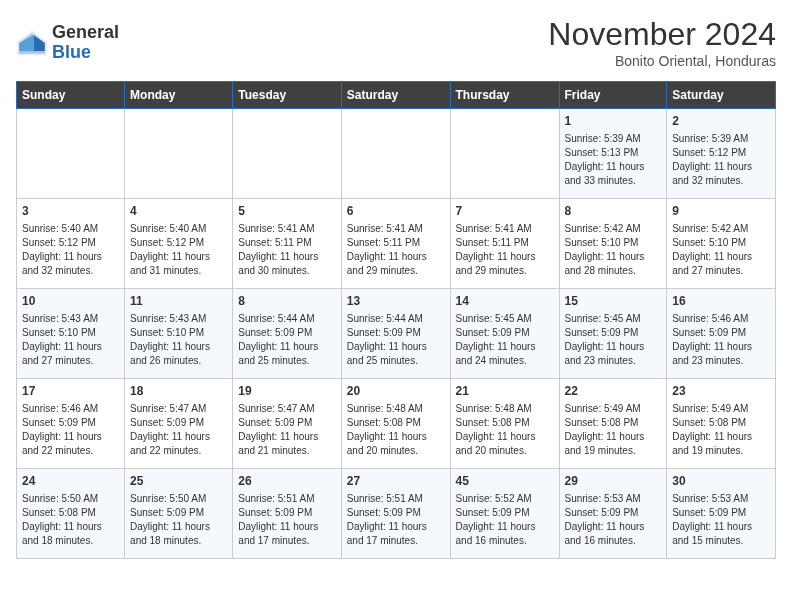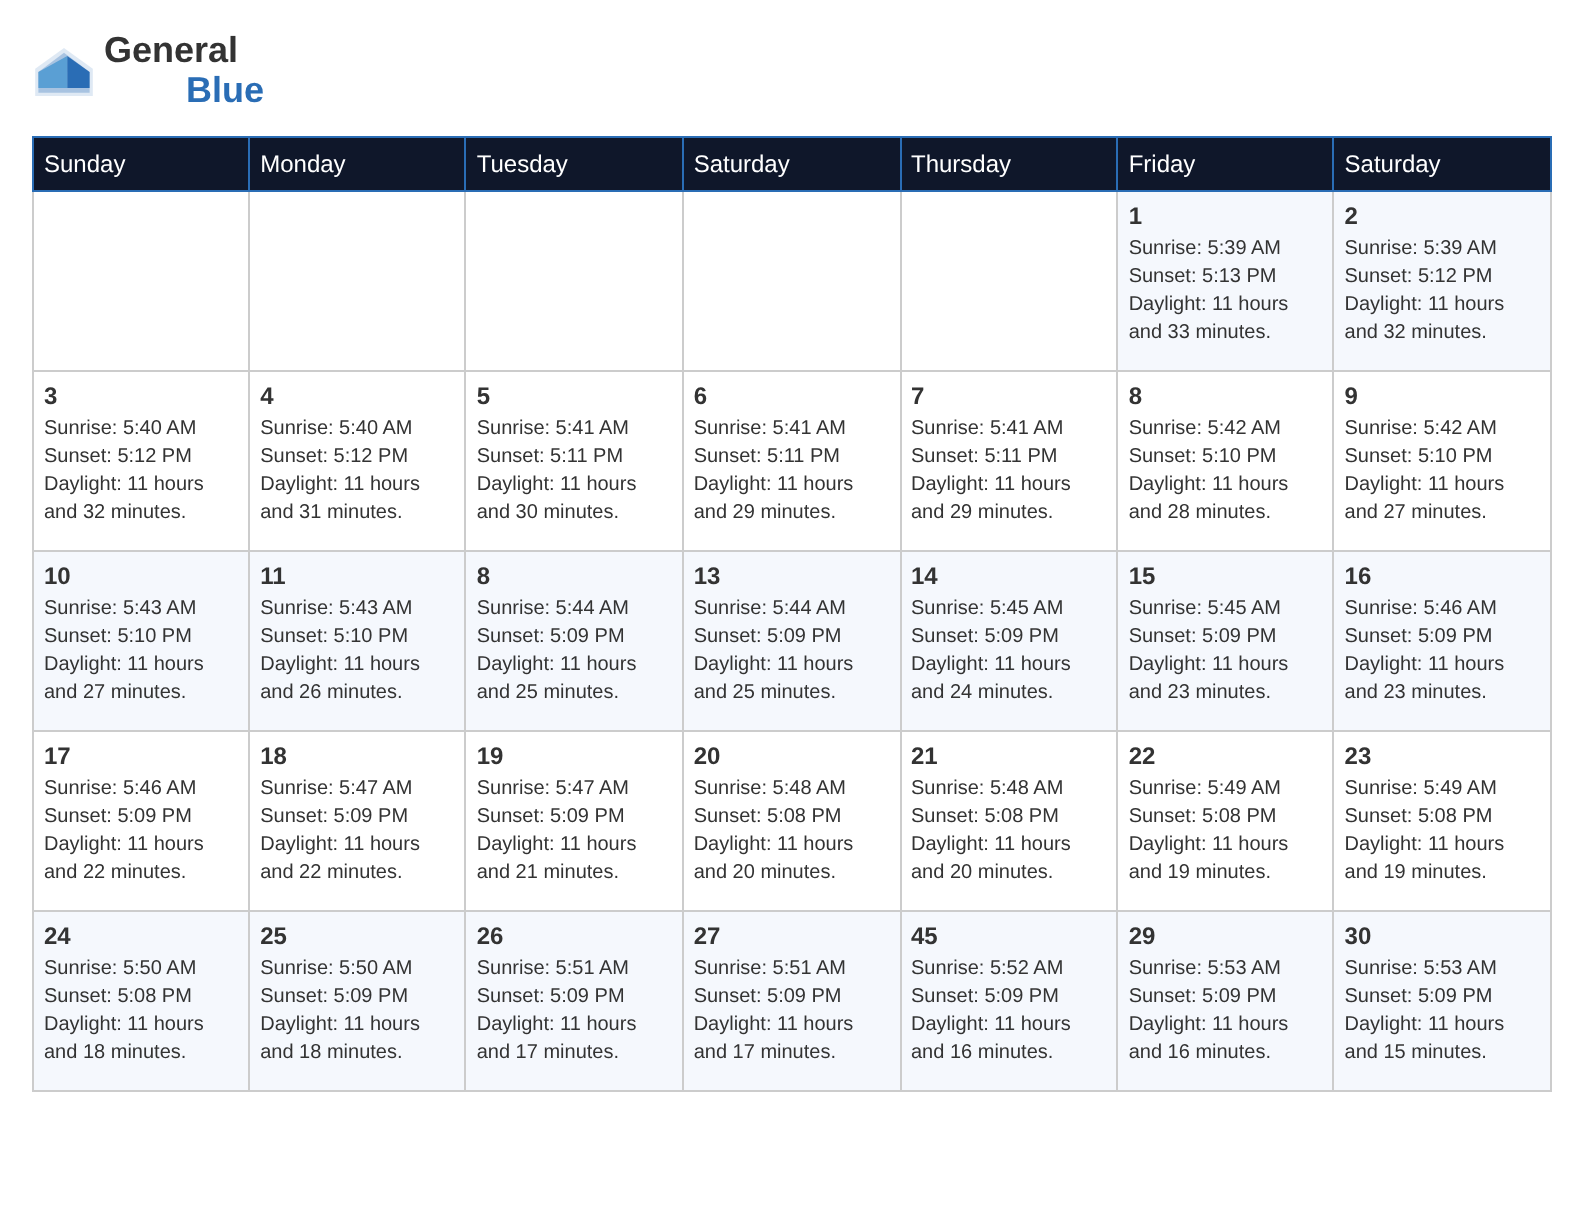--- a/index.html
+++ b/index.html
@@ -21,21 +21,21 @@
       align-items: center;
       gap: 4px;
     }
     .logo-text {
       font-size: 18px;
       font-weight: bold;
       line-height: 1.1;
     }
     .logo-text span { display: block; }
     .logo-text .general { color: #333; }
-    .logo-text .blue { color: #2a6db5; margin-left: 41px; }
+    .logo-text .blue { color: #2a6db5; }
     .logo-icon {
       width: 32px;
       height: 32px;
     }
     .title-area {
       text-align: right;
     }
     .month-title {
       font-size: 32px;
       color: #333;
@@ -44,26 +44,26 @@
     .subtitle {
       font-size: 14px;
       color: #555;
     }
     table {
       width: 100%;
       border-collapse: collapse;
       font-size: 10.5px;
     }
     thead tr th {
-      background: #0f172a;
+      background: #404040;
       color: #fff;
       text-align: left;
       padding: 6px 5px;
       font-size: 12px;
-      font-weight: normal;
+      font-weight: bold;
       border: 1px solid #2a6db5;
     }
     tbody tr td {
       border: 1px solid #ccc;
       vertical-align: top;
       padding: 4px 5px;
       width: 113px;
       min-height: 80px;
       height: 90px;
       background: #fff;
@@ -96,20 +96,24 @@
       <polygon points="20,5 38,18 38,35 2,35 2,18" fill="#2a6db5" opacity="0.15"></polygon>
       <polygon points="20,8 36,20 36,33 4,33 4,20" fill="#2a6db5" opacity="0.3"></polygon>
       <polygon points="22,10 36,20 36,30 22,30" fill="#2a6db5"></polygon>
       <polygon points="4,20 22,10 22,30 4,30" fill="#5a9fd4"></polygon>
     </svg>
     <div class="logo-text">
       <span class="general">General</span>
       <span class="blue">Blue</span>
     </div>
   </div>
+  <div class="title-area">
+    <div class="month-title">November 2024</div>
+    <div class="subtitle">Bonito Oriental, Honduras</div>
+  </div>
 </div>
 
 <table>
   <thead>
     <tr>
     <th>Sunday</th>
         <th>Monday</th>
         <th>Tuesday</th>
         <th>Saturday</th>
         <th>Thursday</th>

